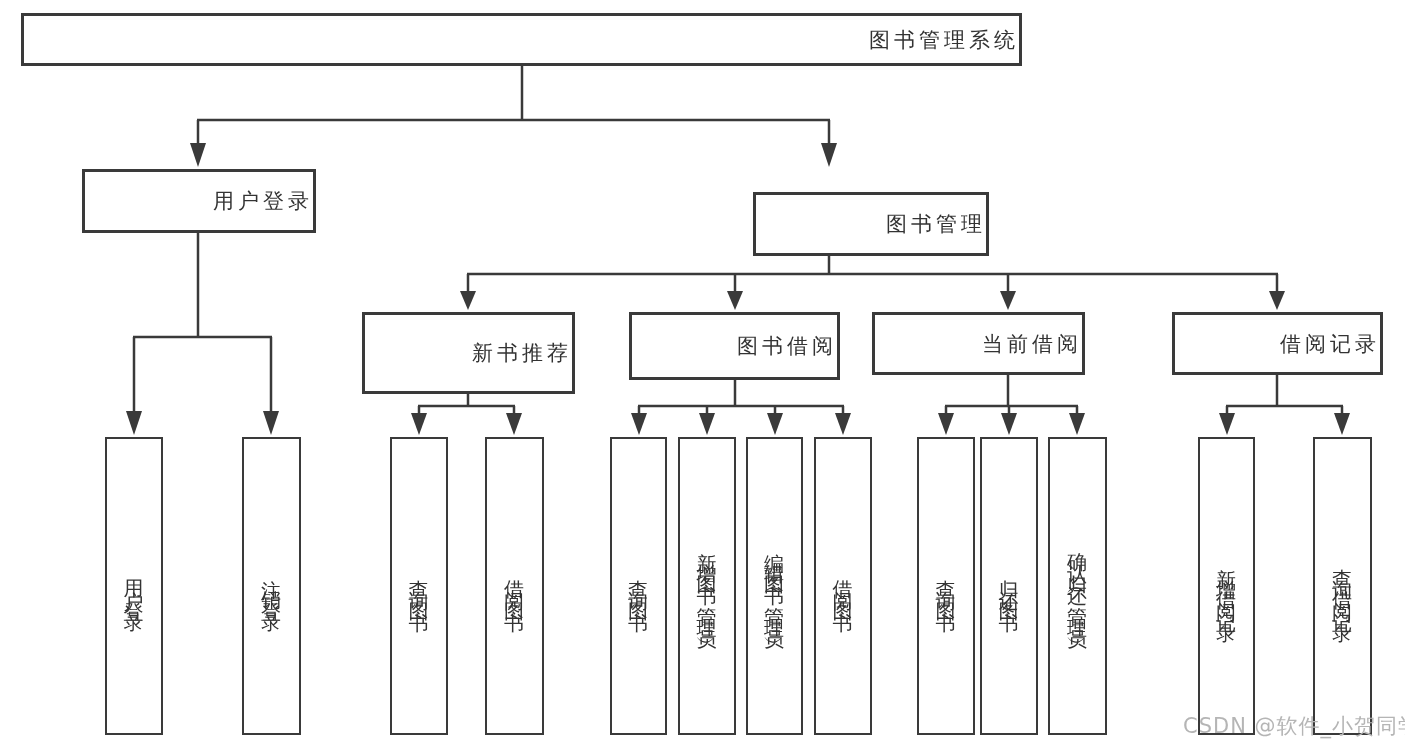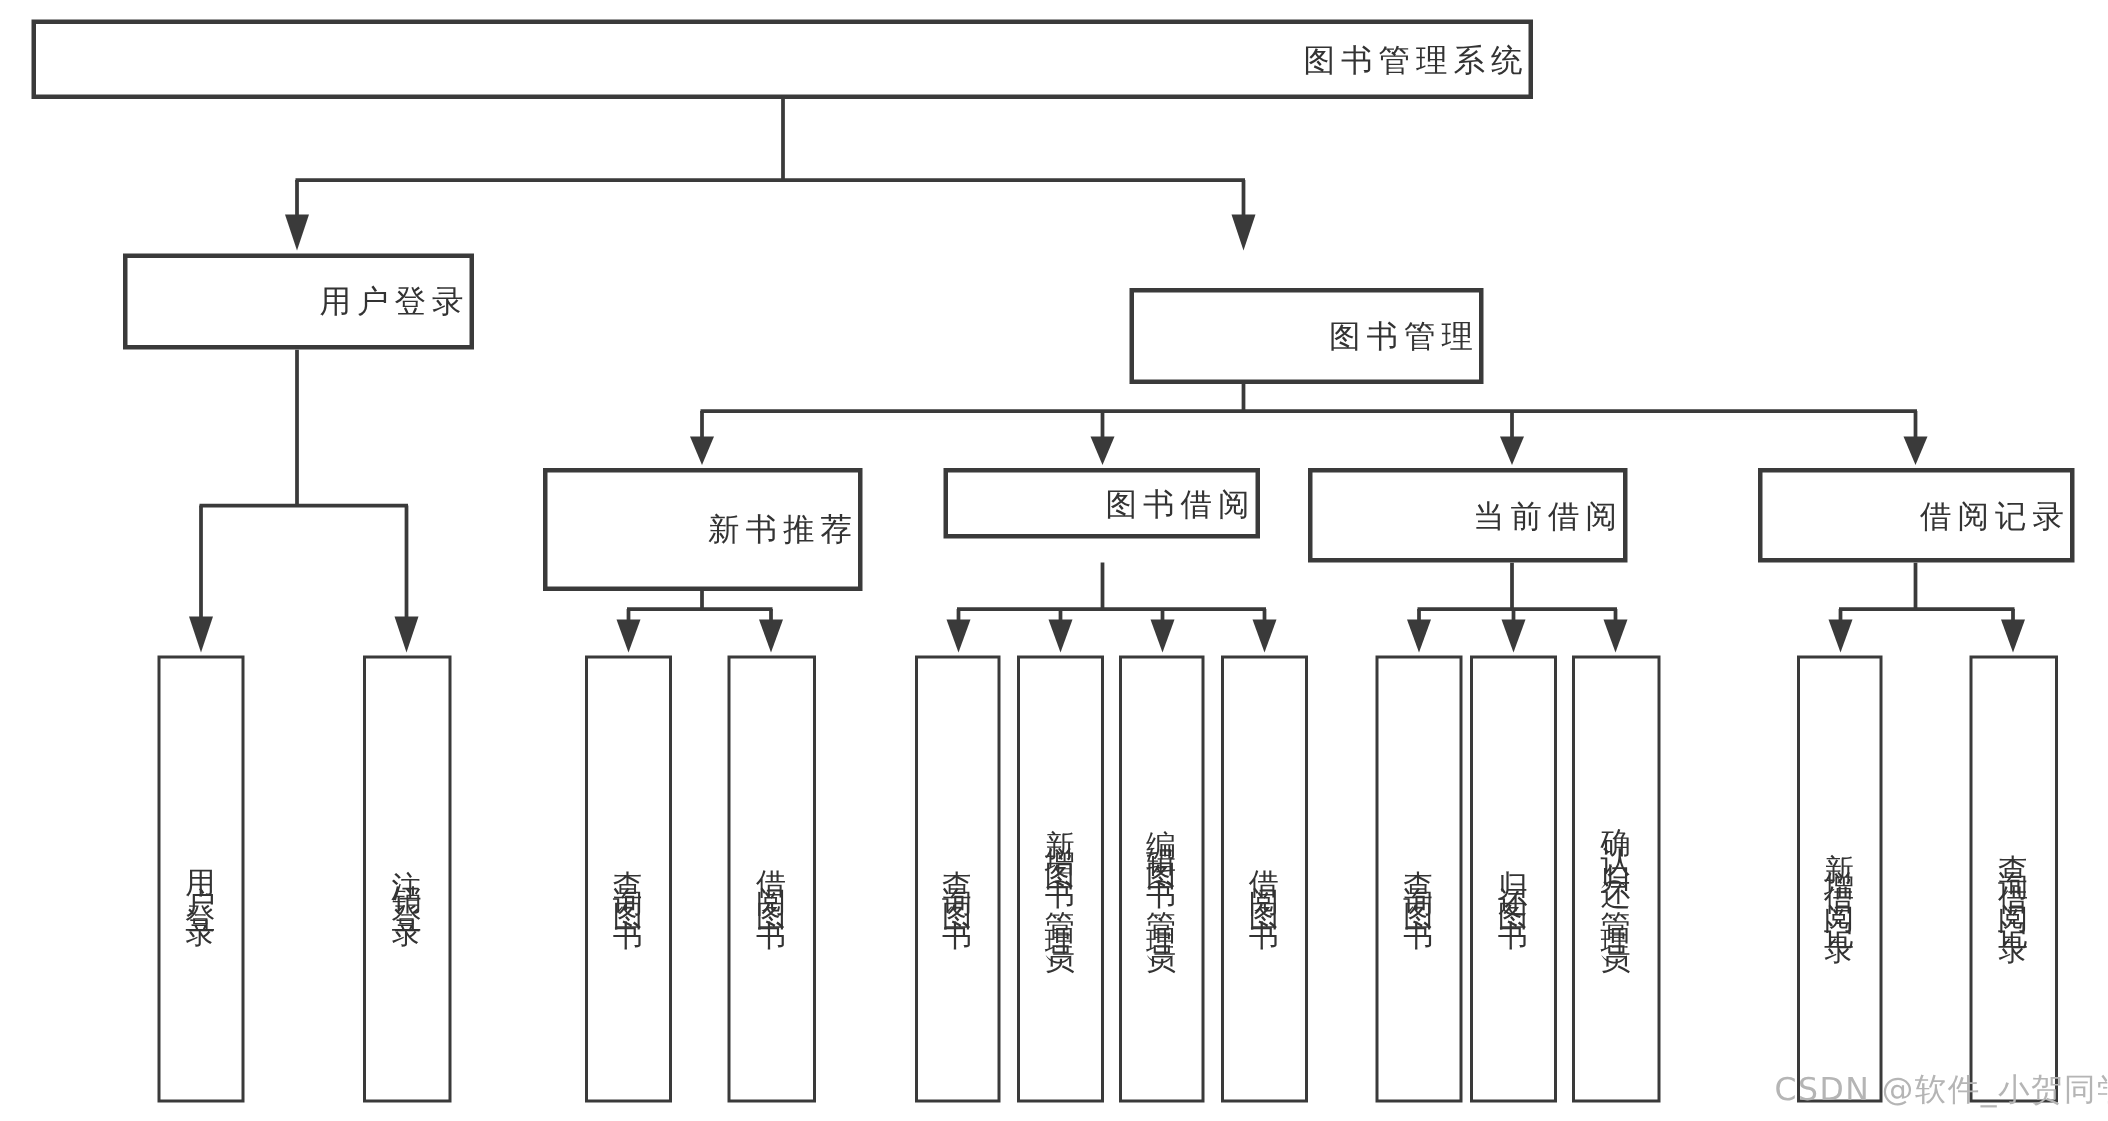--- a/index.html
+++ b/index.html
@@ -49,21 +49,21 @@
     font-size:20px;
     letter-spacing:11px;
     line-height:1.1;
     color:var(--text);
   }
   
   .n-root{left:21px;top:13px;width:1001px;height:53px;}
   .n-l2a{left:82px;top:169px;width:234px;height:64px;}
   .n-l2b{left:753px;top:169px;width:236px;height:64px;margin-top:23px;}
   .n-l3a{left:362px;top:312px;width:213px;height:82px;}
-  .n-l3b{left:629px;top:312px;width:211px;height:47px;}
+  .n-l3b{left:629px;top:312px;width:211px;height:68px;}
   .n-l3c{left:872px;top:312px;width:213px;height:63px;}
   .n-l3d{left:1172px;top:312px;width:211px;height:63px;padding-left:25px;}
   .lf-a1{left:105px;width:58px;}
   .lf-a2{left:242px;width:59px;}
   .lf-b1{left:390px;width:58px;}
   .lf-b2{left:485px;width:59px;}
   .lf-c1{left:610px;width:57px;}
   .lf-c2{left:678px;width:58px;}
   .lf-c3{left:746px;width:57px;}
   .lf-c4{left:814px;width:58px;}

